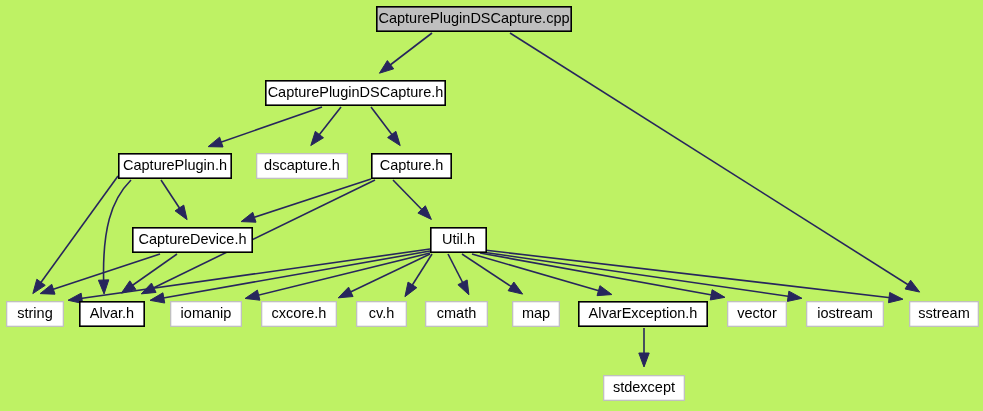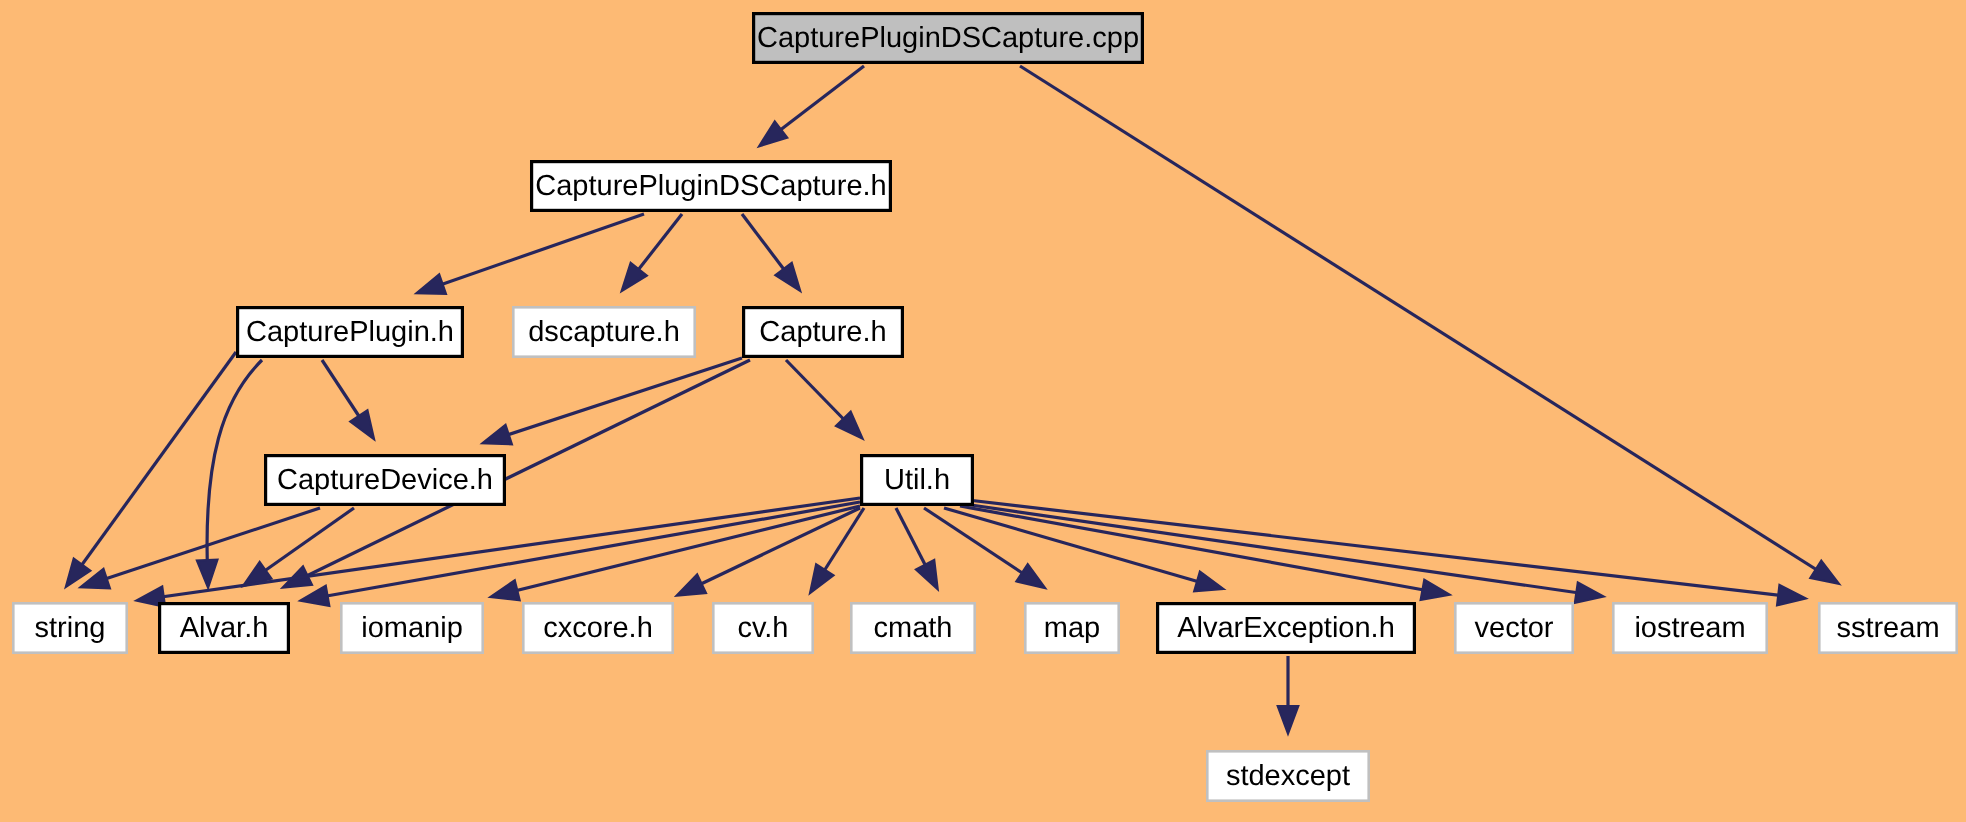--- a/index.html
+++ b/index.html
@@ -4,21 +4,21 @@
 <style>
   html, body {
     margin: 0;
     padding: 0;
     background: #ffffff;
   }
   #graph-root {
     position: relative;
     width: 983px;
     height: 411px;
-    background: #fdba74;
+    background: #bef264;
     font-family: "Liberation Sans", sans-serif;
     overflow: hidden;
   }
   svg#graph-svg {
     position: absolute;
     left: 0;
     top: 0;
     width: 983px;
     height: 411px;
     display: block;

